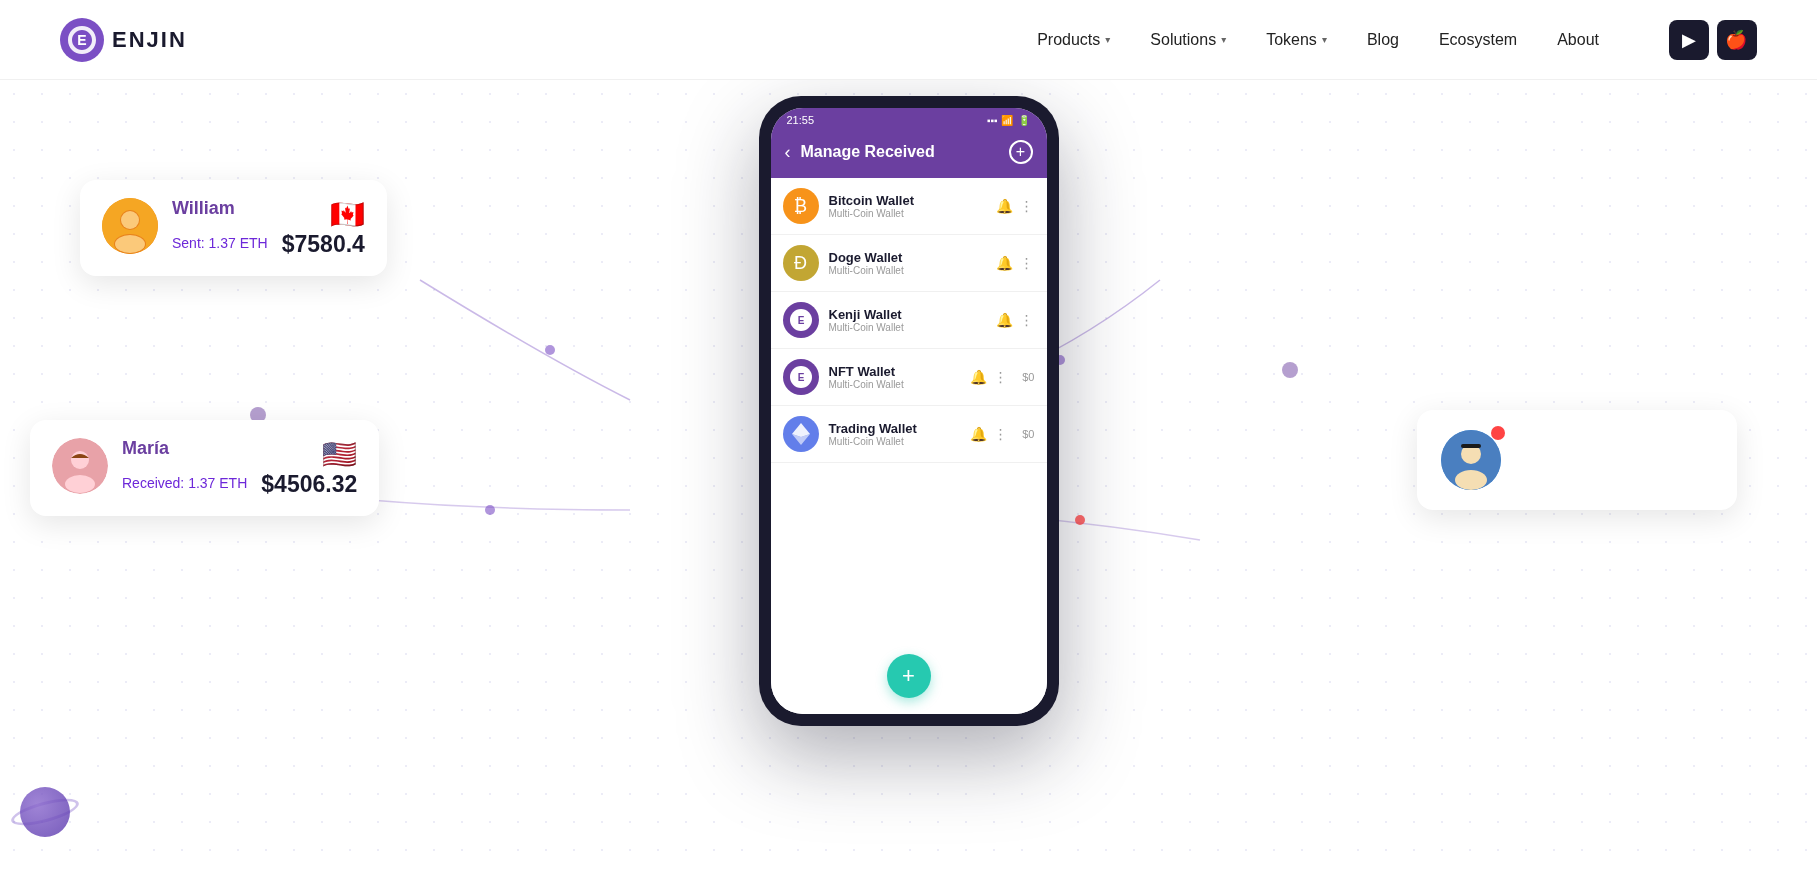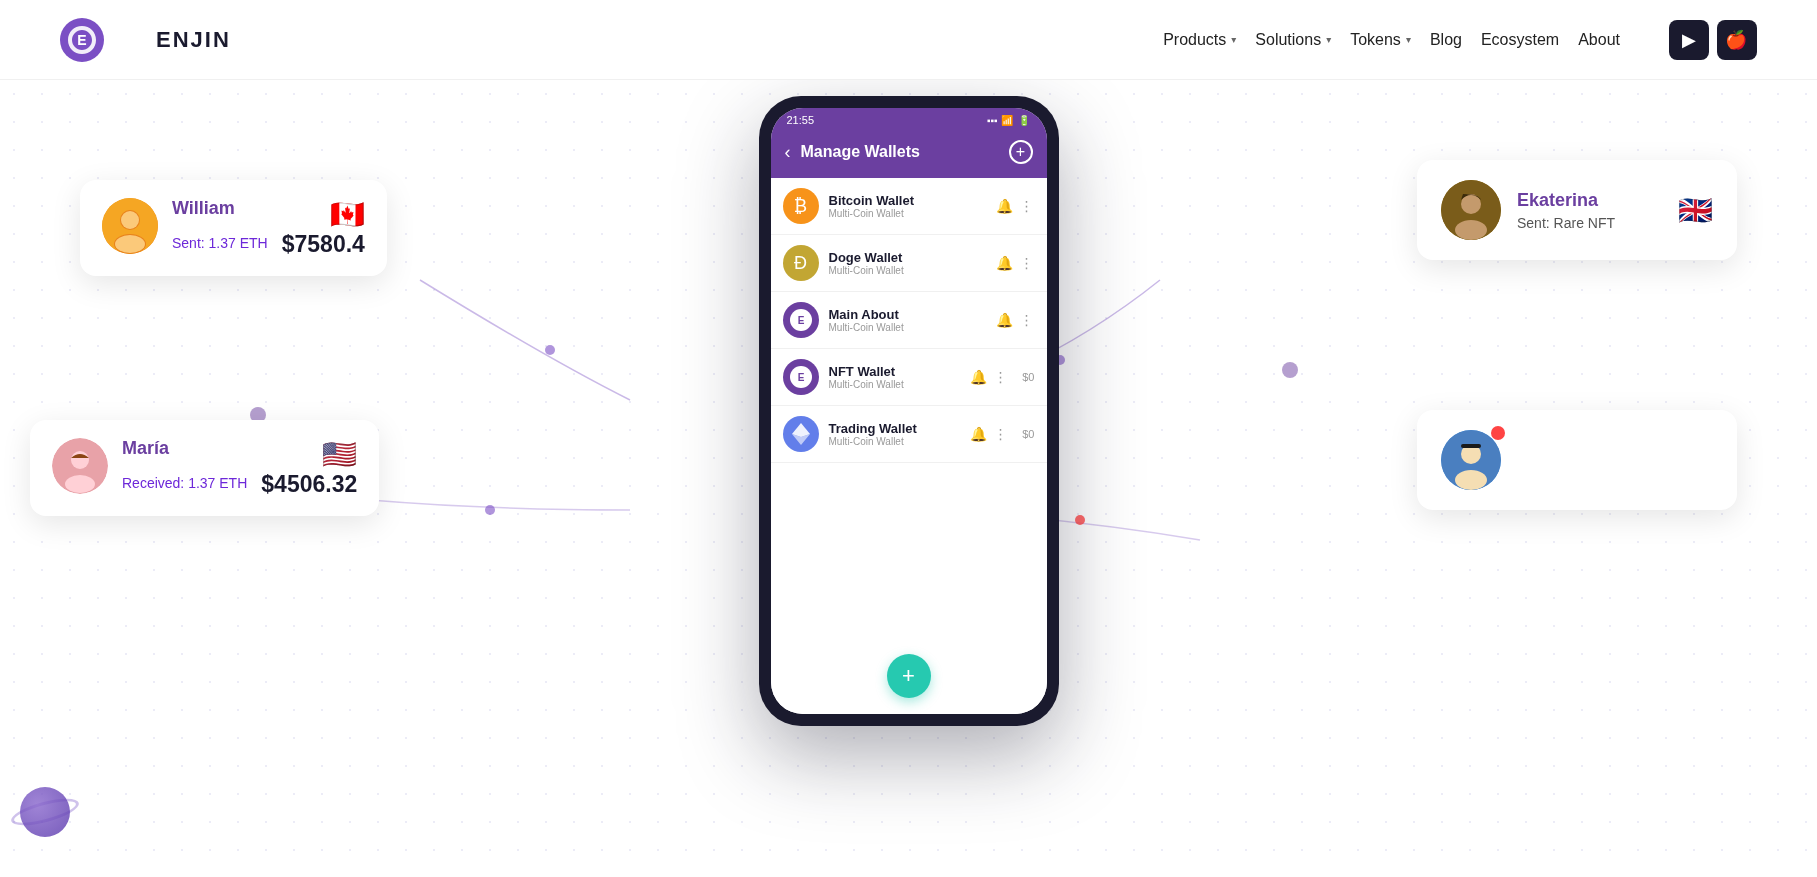--- a/index.html
+++ b/index.html
@@ -31,26 +31,25 @@
     }
     .logo-icon {
       width: 44px;
       height: 44px;
     }
     .logo-text {
       font-size: 22px;
       font-weight: 800;
       color: #1a1a2e;
       letter-spacing: 2px;
-      margin-left: 44px;
     }
     .nav-links {
       display: flex;
       align-items: center;
-      gap: 19px;
+      gap: 40px;
       margin-left: auto;
     }
     .nav-link {
       font-size: 16px;
       color: #222;
       cursor: pointer;
       display: flex;
       align-items: center;
       gap: 5px;
       font-weight: 500;
@@ -448,21 +447,21 @@
           <span>21:55</span>
           <div class="status-icons">
             <span>▪▪▪</span>
             <span>📶</span>
             <span>🔋</span>
           </div>
         </div>
 
         <div class="phone-header">
           <span class="phone-header-back">‹</span>
-          <span class="phone-header-title">Manage Wallets</span>
+          <span class="phone-header-title">Manage Received</span>
           <div class="phone-header-add">+</div>
         </div>
 
         <div class="wallet-list">
 
           <div class="wallet-item">
             <div class="wallet-icon btc">₿</div>
             <div class="wallet-info">
               <div class="wallet-name">Bitcoin Wallet</div>
               <div class="wallet-type">Multi-Coin Wallet</div>
@@ -486,21 +485,21 @@
           </div>
 
           <div class="wallet-item">
             <div class="wallet-icon enjin">
               <svg width="22" height="22" viewBox="0 0 22 22">
                   <circle cx="11" cy="11" r="11" fill="white"></circle>
                   <text x="11" y="15" text-anchor="middle" fill="#6b3fa0" font-size="10" font-weight="bold">E</text>
                 </svg>
             </div>
             <div class="wallet-info">
-              <div class="wallet-name">Main About</div>
+              <div class="wallet-name">Kenji Wallet</div>
               <div class="wallet-type">Multi-Coin Wallet</div>
             </div>
             <div class="wallet-actions">
               <span class="wallet-bell">🔔</span>
               <span class="wallet-dots">⋮</span>
             </div>
           </div>
 
           <div class="wallet-item">
             <div class="wallet-icon enjin">
@@ -576,35 +575,20 @@
     <div class="card-content">
       <div class="card-name">María</div>
       <div class="card-action">Received: 1.37 ETH</div>
     </div>
     <div style="text-align:right;">
       <div class="card-flag">🇺🇸</div>
       <div class="card-amount">$4506.32</div>
     </div>
   </div>
 
-  <div class="notif-card card-ekaterina">
-    <div class="avatar" style="width:60px;height:60px;border-radius:50%;overflow:hidden;flex-shrink:0;background:#8b6914;">
-      <svg width="60" height="60" viewBox="0 0 60 60">
-        <circle cx="30" cy="30" r="30" fill="#7a5c1a"></circle>
-        <circle cx="30" cy="24" r="10" fill="#c49a6c"></circle>
-        <ellipse cx="30" cy="50" rx="16" ry="10" fill="#c49a6c"></ellipse>
-        <path d="M20,20 Q30,10 40,20 Q38,14 22,14 Z" fill="#3a2a0a"></path>
-      </svg>
-    </div>
-    <div class="notif-content">
-      <div class="notif-name">Ekaterina</div>
-      <div class="notif-action">Sent: Rare NFT</div>
-    </div>
-    <div class="notif-flag">🇬🇧</div>
-  </div>
 
   <div class="notif-card card-kenji">
     <div class="avatar-wrap">
       <div class="avatar" style="width:60px;height:60px;border-radius:50%;overflow:hidden;flex-shrink:0;background:#4a90d9;">
         <svg width="60" height="60" viewBox="0 0 60 60">
           <circle cx="30" cy="30" r="30" fill="#4a7fc0"></circle>
           <circle cx="30" cy="24" r="10" fill="#f5deb3"></circle>
           <ellipse cx="30" cy="50" rx="16" ry="10" fill="#f5deb3"></ellipse>
           <rect x="20" y="14" width="20" height="4" rx="2" fill="#1a1a1a"></rect>
         </svg>

